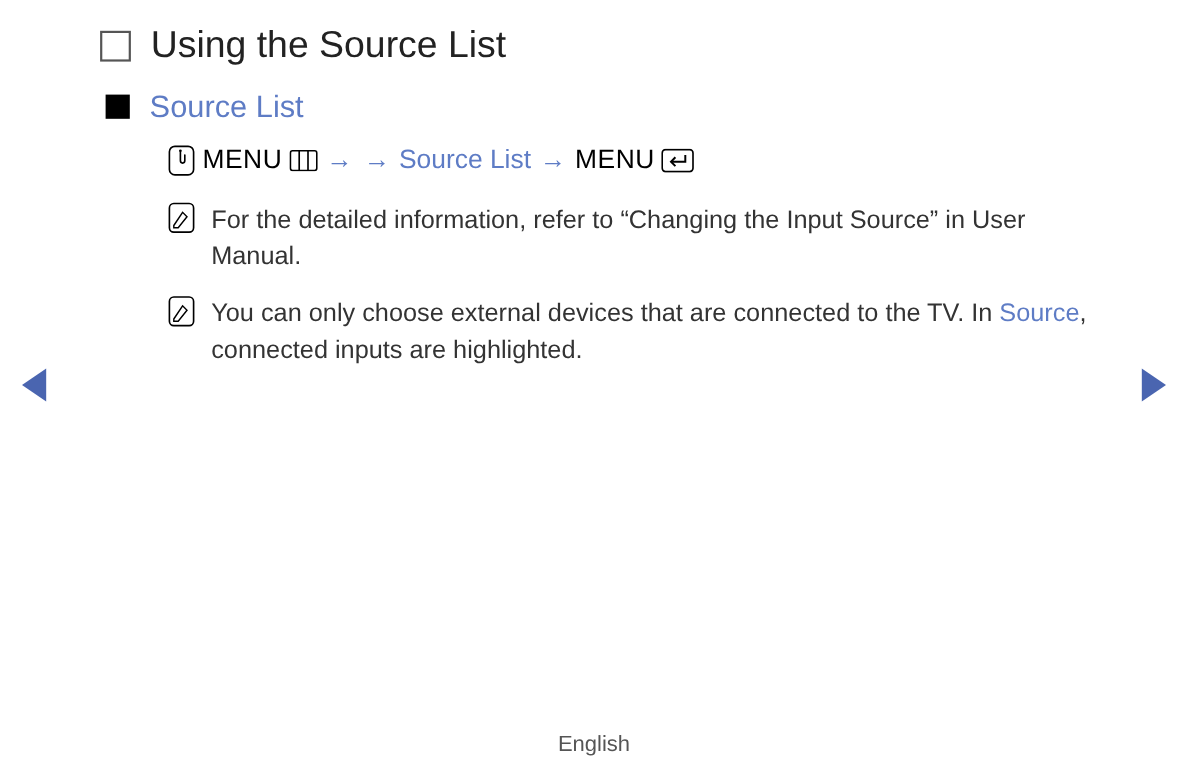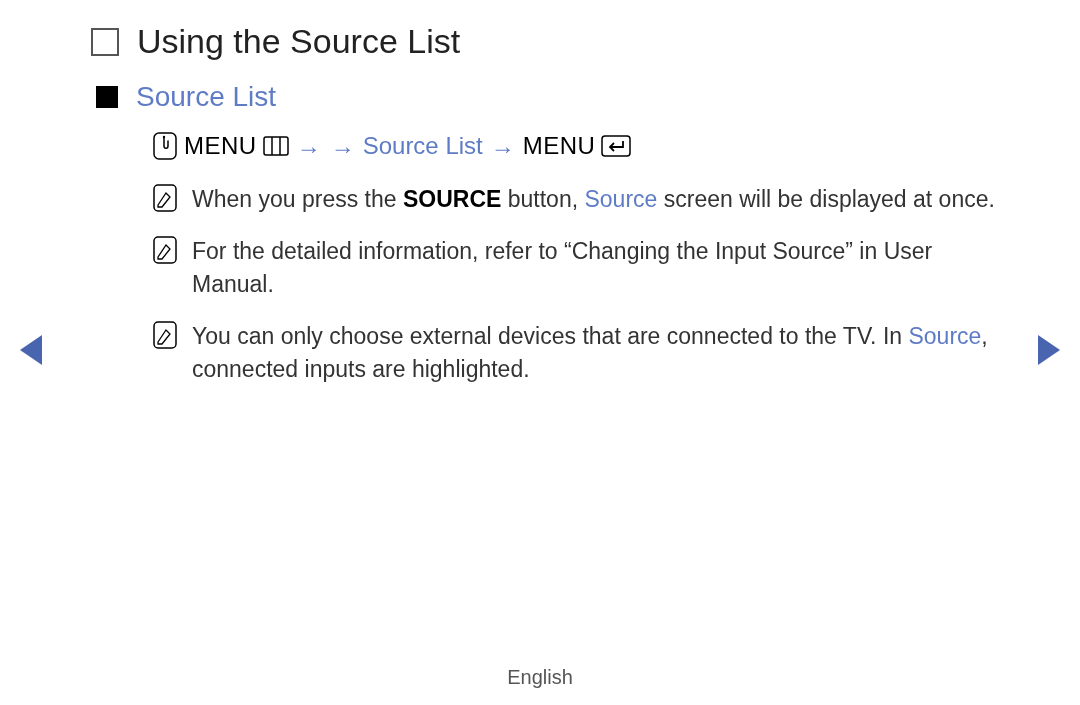--- a/index.html
+++ b/index.html
@@ -159,52 +159,41 @@
       <span class="bold">MENU</span>
         <span class="icon-enter">
         <svg width="30" height="22" viewBox="0 0 30 22">
           <rect x="1" y="1" width="28" height="20" rx="3" fill="none" stroke="#000" stroke-width="1.5"></rect>
           <path d="M22 6 L22 12 L10 12" fill="none" stroke="#000" stroke-width="1.8"></path>
           <path d="M13 8 L9 12 L13 16" fill="none" stroke="#000" stroke-width="1.8"></path>
         </svg>
       </span>
     </div>
 
+
     <div class="note-row">
       <span>
         <svg width="26" height="30" viewBox="0 0 26 30">
           <rect x="2" y="2" width="22" height="26" rx="4" fill="none" stroke="#000" stroke-width="1.5"></rect>
           <path d="M6 22 L14 10 L18 14 L10 24 L6 24 Z" fill="none" stroke="#000" stroke-width="1.3"></path>
         </svg>
       </span>
       <div class="note-text">
-        <span>When you press the </span><span class="bold">SOURCE</span><span> button, </span><span class="link">Source</span><span> screen will be displayed at once.</span>
+        <span>For the detailed information, refer to “Changing the Input Source” in User Manual.</span>
       </div>
     </div>
 
     <div class="note-row">
       <span>
         <svg width="26" height="30" viewBox="0 0 26 30">
           <rect x="2" y="2" width="22" height="26" rx="4" fill="none" stroke="#000" stroke-width="1.5"></rect>
           <path d="M6 22 L14 10 L18 14 L10 24 L6 24 Z" fill="none" stroke="#000" stroke-width="1.3"></path>
         </svg>
       </span>
       <div class="note-text">
-        <span>For the detailed information, refer to “Changing the Input Source” in User Manual.</span>
-      </div>
-    </div>
-
-    <div class="note-row">
-      <span>
-        <svg width="26" height="30" viewBox="0 0 26 30">
-          <rect x="2" y="2" width="22" height="26" rx="4" fill="none" stroke="#000" stroke-width="1.5"></rect>
-          <path d="M6 22 L14 10 L18 14 L10 24 L6 24 Z" fill="none" stroke="#000" stroke-width="1.3"></path>
-        </svg>
-      </span>
-      <div class="note-text">
         <span>You can only choose external devices that are connected to the TV. In </span><span class="link">Source</span><span>, connected inputs are highlighted.</span>
       </div>
     </div>
 
   </div>
 </div>
 
 <div class="nav-triangle nav-prev"></div>
 <div class="nav-triangle nav-next"></div>
 

